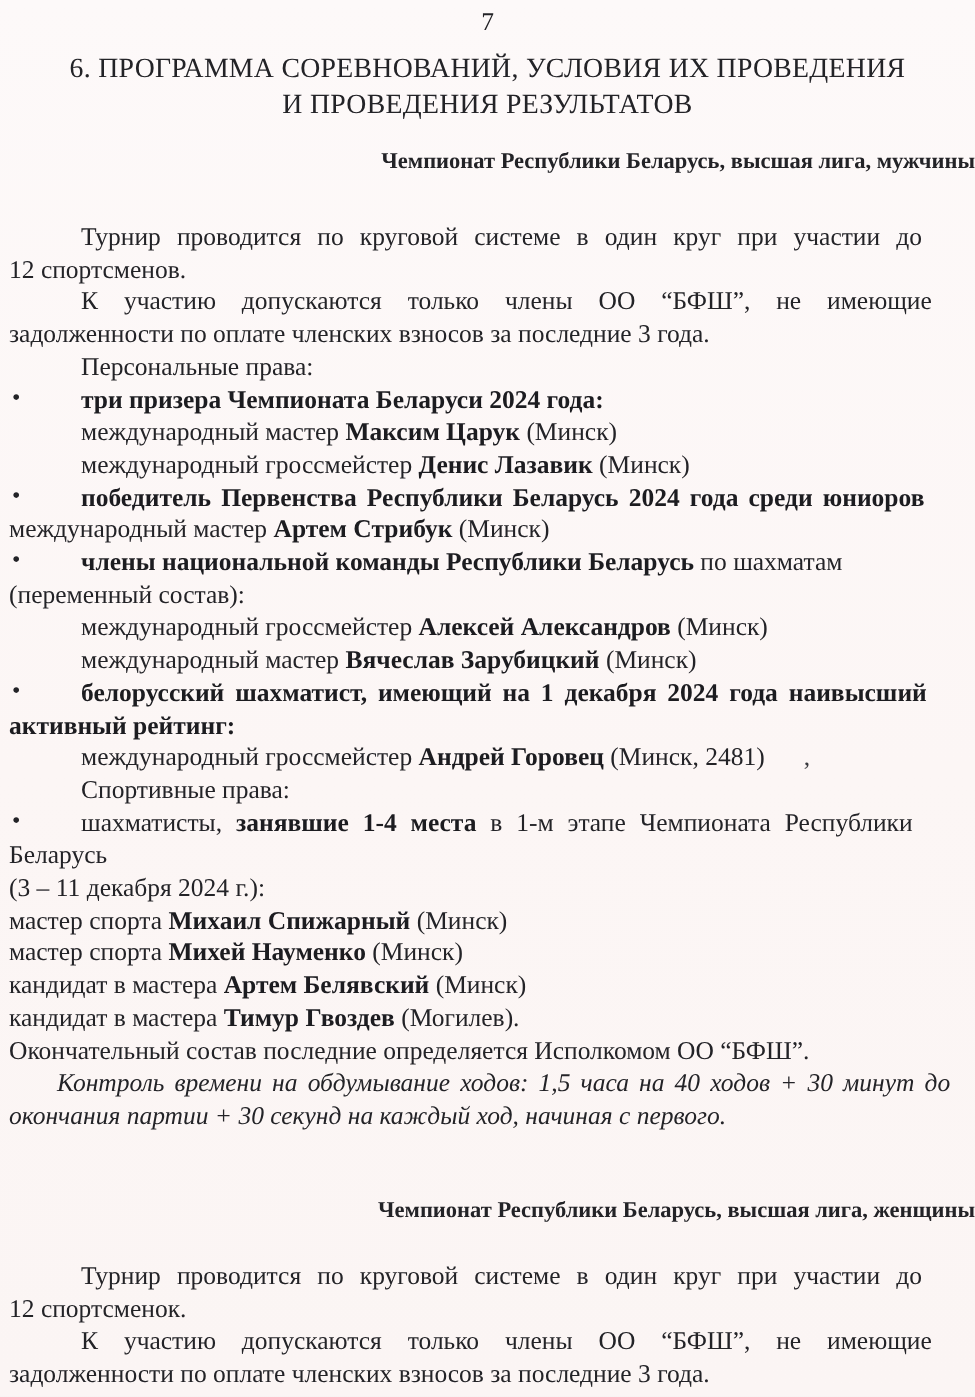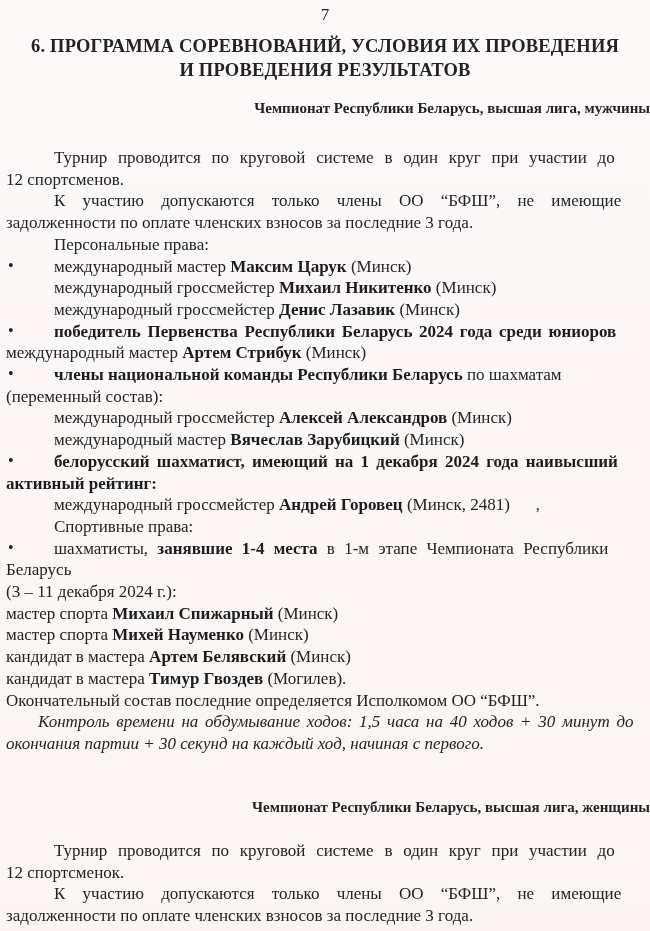--- a/index.html
+++ b/index.html
@@ -9,21 +9,21 @@
     font-family:"Liberation Serif","DejaVu Serif",serif;
   }
   .page{
     position:relative;width:650px;height:931px;overflow:hidden;
     background:linear-gradient(180deg,#fdf9f9 0%,#fcf6f5 55%,#fbf5f4 100%);
     color:#232327;font-size:17px;
   }
   .pagenum{position:absolute;top:5px;left:0;width:100%;text-align:center;font-size:17px;}
   .heading{
     position:absolute;top:35px;left:0;width:100%;
-    text-align:center;font-weight:bold;font-size:18.5px;line-height:23.5px;letter-spacing:.2px;
+    text-align:center;font-weight:normal;font-size:18.5px;line-height:23.5px;letter-spacing:.2px;
   }
   .sec-title{
     position:absolute;left:0;width:100%;
     text-align:right;font-weight:bold;font-size:15px;line-height:23px;
   }
   .men-title{top:97px;}
   .women-title{top:796px;}
   .flow{position:absolute;left:6px;width:628px;line-height:21.7px;}
   .body-men{top:147px;}
   .body-women{top:840px;}
@@ -56,26 +56,24 @@
 
   <div class="flow body-men">
     <div class="ln ind j1">Турнир проводится по круговой системе в один круг при участии до</div>
     <div class="ln">12 спортсменов.</div>
     <div class="ln ind j2">К участию допускаются только члены ОО “БФШ”, не имеющие</div>
     <div class="ln">задолженности по оплате членских взносов за последние 3 года.</div>
     <div class="ln ind">Персональные права:</div>
 
     <div class="ln ind">
       <span class="dot">•</span>
+      <span class="b">три призера Чемпионата Беларуси 2024 года:</span>
     </div>
     <div class="ln ind">
       <span>международный мастер </span><span class="b">Максим Царук</span><span> (Минск)</span>
-    </div>
-    <div class="ln ind">
-      <span>международный гроссмейстер </span><span class="b">Михаил Никитенко</span><span> (Минск)</span>
     </div>
     <div class="ln ind">
       <span>международный гроссмейстер </span><span class="b">Денис Лазавик</span><span> (Минск)</span>
     </div>
 
     <div class="ln ind j4">
       <span class="dot">•</span>
       <span class="b">победитель Первенства Республики Беларусь 2024 года среди юниоров</span>
     </div>
     <div class="ln">

